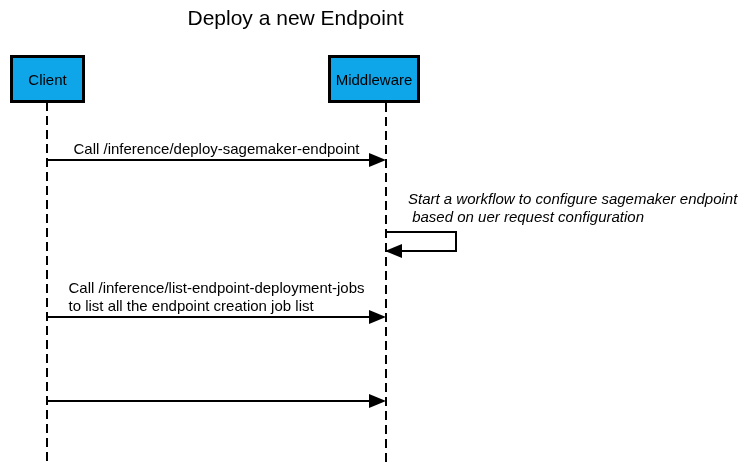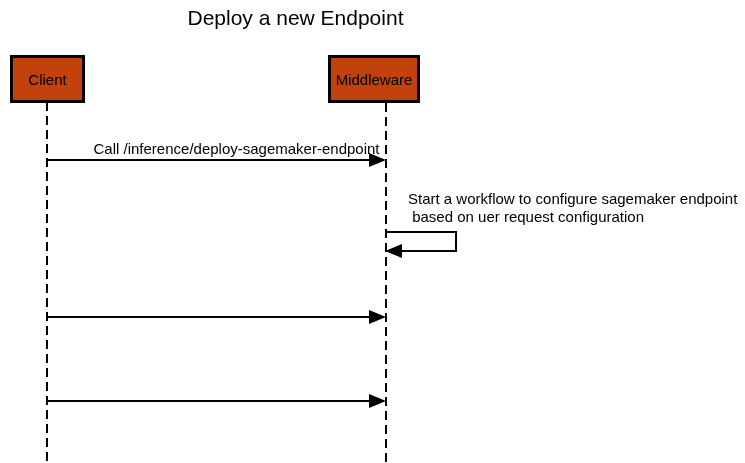--- a/index.html
+++ b/index.html
@@ -27,21 +27,21 @@
     font-size: 21px;
     line-height: 26px;
     color: #000000;
   }
 
   
   .actor-box {
     position: absolute;
     box-sizing: border-box;
     border: 3px solid #000000;
-    background: #c2410c;
+    background: #0ea5e9;
     display: flex;
     align-items: center;
     justify-content: center;
     font-size: 15px;
   }
   .actor-client { left: 10px; top: 55px; width: 75px; height: 48px; }
   .actor-middleware { left: 328px; top: 55px; width: 92px; height: 48px; }
 
   
   .lifeline {
@@ -56,40 +56,40 @@
   .lifeline-client { left: 46px; top: 102px; height: 361px; }
   .lifeline-middleware { left: 385px; top: 103px; height: 360px; }
 
   
   .msg-label {
     position: absolute;
     left: 47px;
     width: 339px;
     font-size: 15px;
     line-height: 18px;
-    padding-left: 20px;
   }
   .msg-label .msg-text {
     width: fit-content;
     margin: 0 auto;
     text-align: left;
     white-space: pre;
   }
   .msg-label-1 { top: 140px; }
   .msg-label-2 { top: 279px; }
   .msg-label-3 { top: 346px; }
 
   
   .self-msg-label {
     position: absolute;
     left: 408px;
     top: 190px;
     font-size: 15px;
     line-height: 18px;
     white-space: pre;
+    font-style: italic;
   }
 
   
   .arrow-line {
     position: absolute;
     left: 47px;
     width: 322px;
     height: 2px;
     background: #000000;
   }
@@ -152,19 +152,23 @@
     <div class="msg-text">Call /inference/deploy-sagemaker-endpoint</div>
   </div>
   <div class="arrow-line arrow-1-line"></div>
   <div class="arrow-head-right arrow-1-head"></div>
 
   <div class="self-msg-label">Start a workflow to configure sagemaker endpoint
  based on uer request configuration</div>
   <div class="self-loop-rect"></div>
   <div class="self-loop-head"></div>
 
+  <div class="msg-label msg-label-2">
+    <div class="msg-text">Call /inference/list-endpoint-deployment-jobs
+to list all the endpoint creation job list</div>
+  </div>
   <div class="arrow-line arrow-2-line"></div>
   <div class="arrow-head-right arrow-2-head"></div>
 
   <div class="arrow-line arrow-3-line"></div>
   <div class="arrow-head-right arrow-3-head"></div>
 
 </div>
 
 </body></html>

